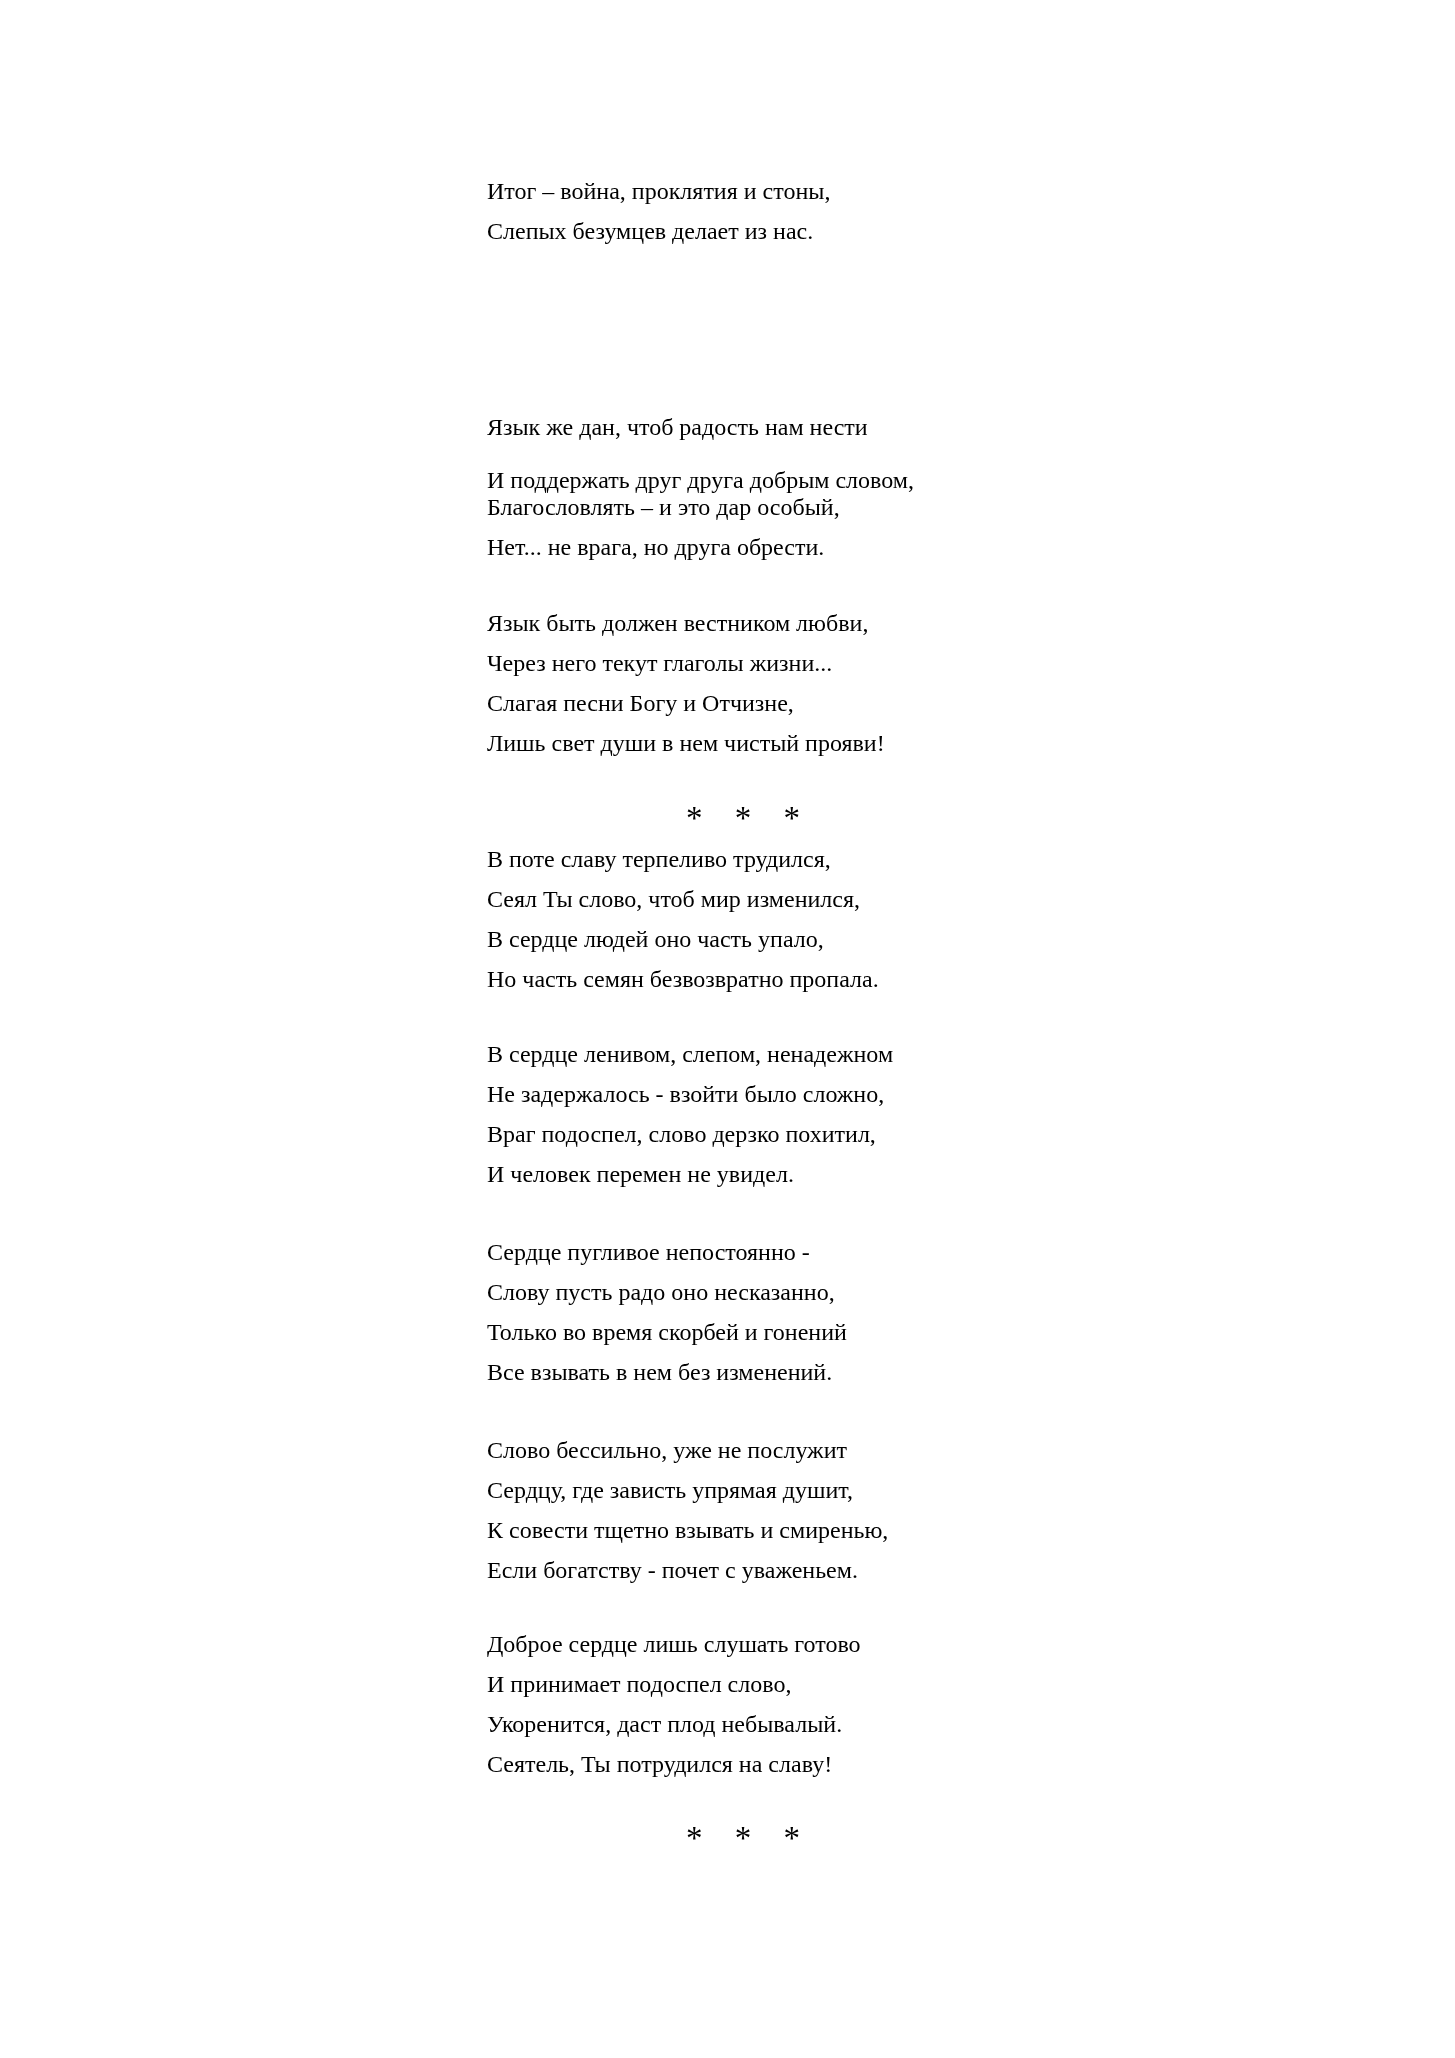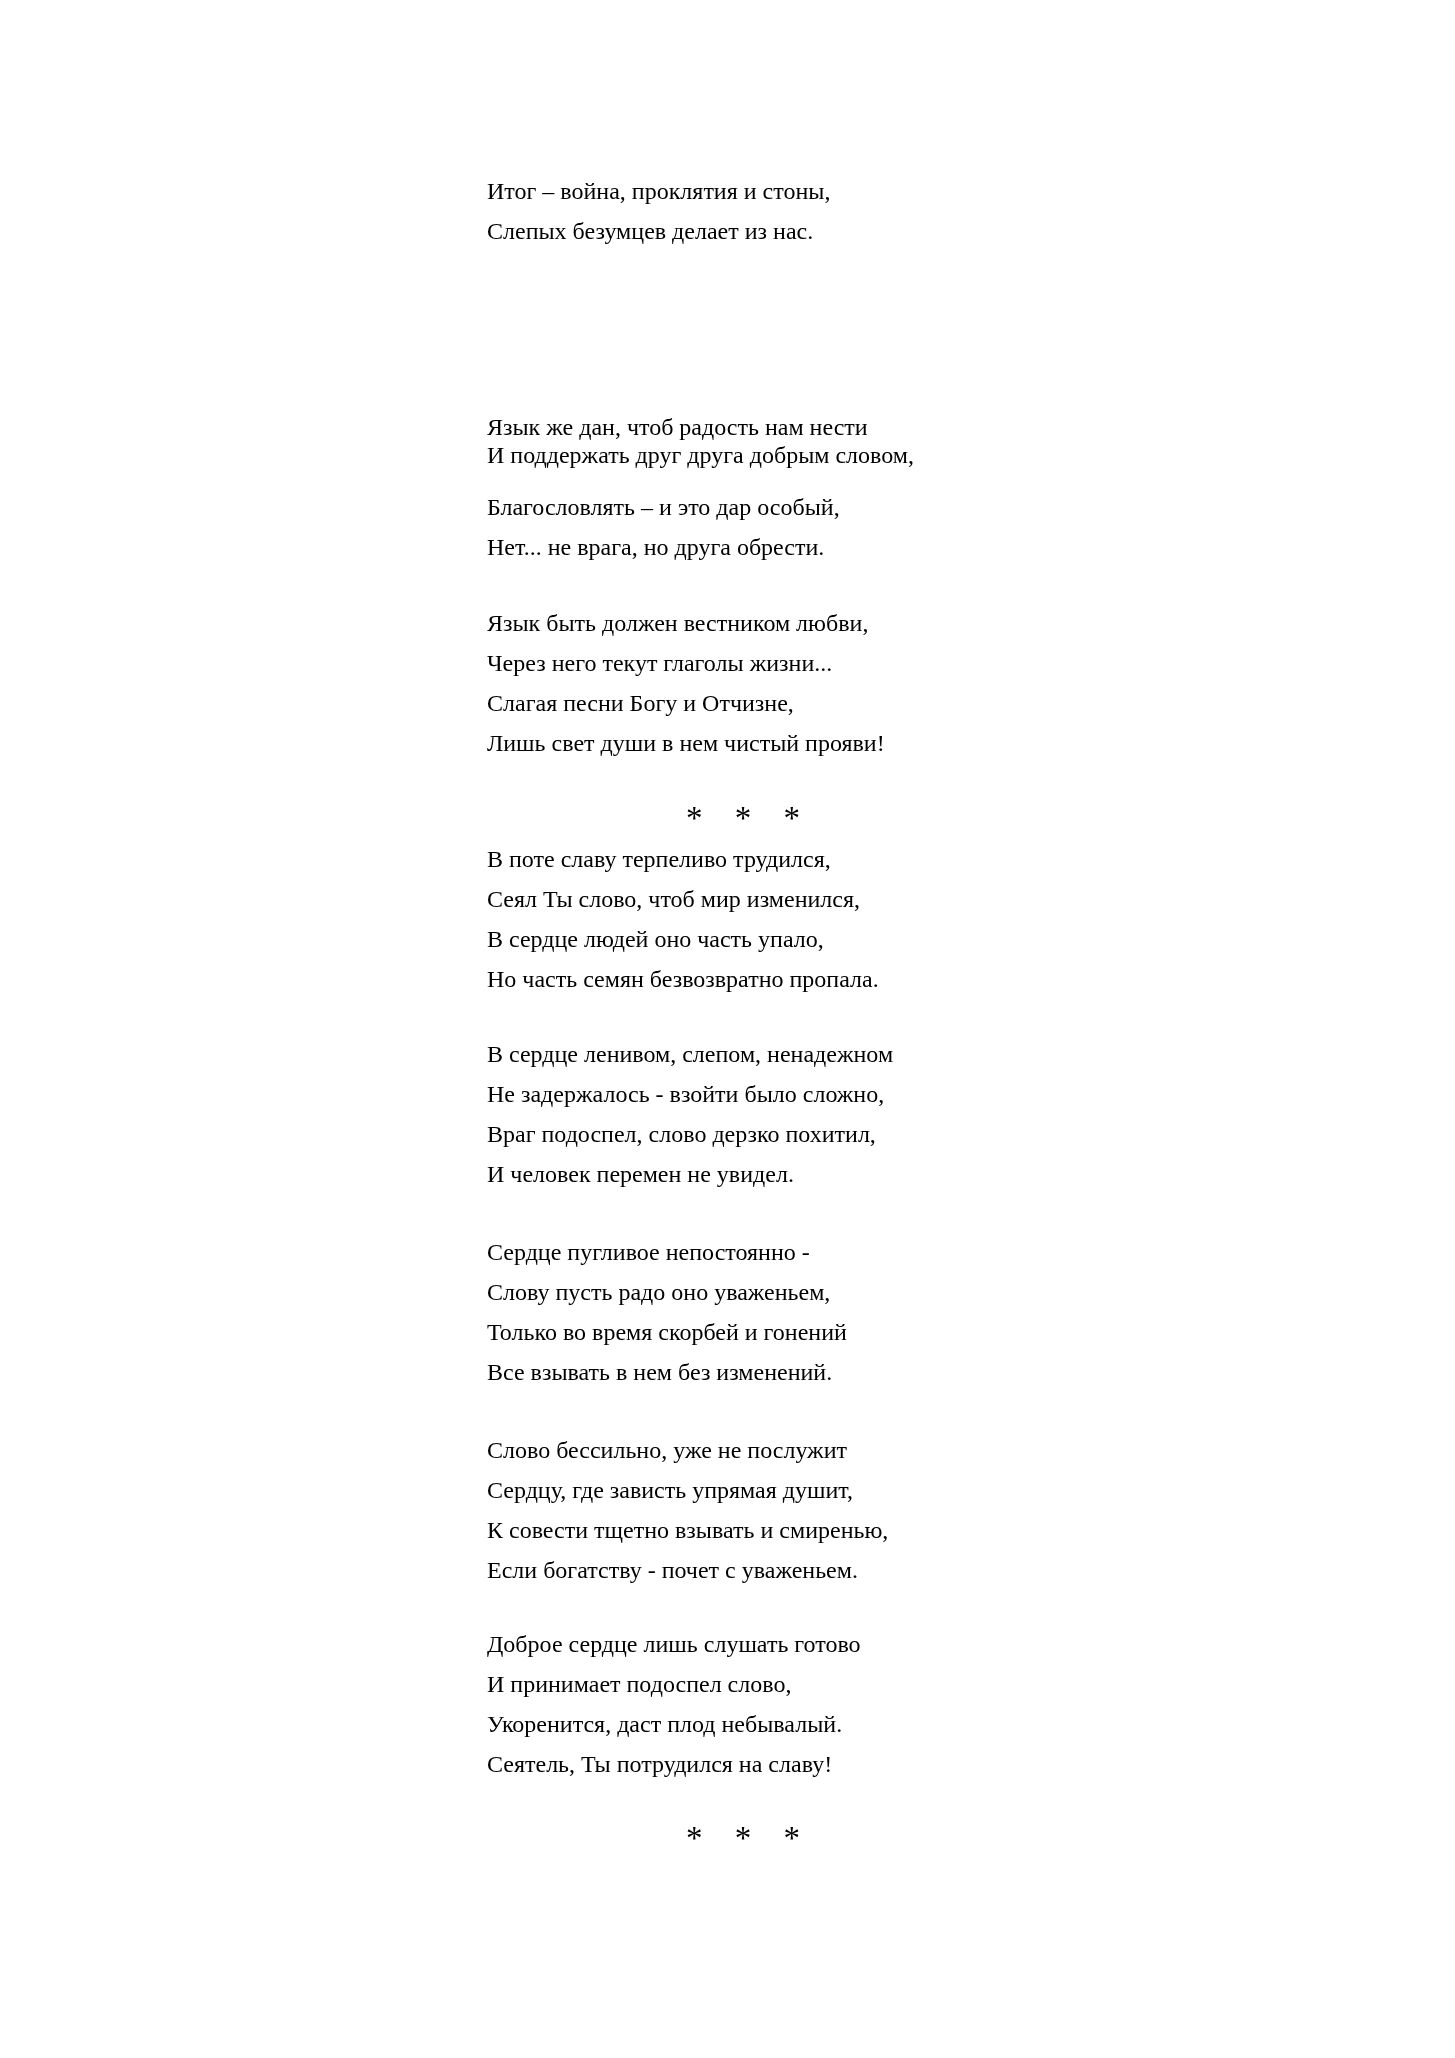--- a/index.html
+++ b/index.html
@@ -10,21 +10,21 @@
 </style>
 </head>
 <body>
 
 <div>
 
   <div class="line" style="top:171px">Итог – война, проклятия и стоны,</div>
   <div class="line" style="top:211px">Слепых безумцев делает из нас.</div>
 
   <div class="line" style="top:407px">Язык же дан, чтоб радость нам нести</div>
-  <div class="line" style="top:435px">И поддержать друг друга добрым словом,</div>
+  <div class="line" style="top:460px">И поддержать друг друга добрым словом,</div>
   <div class="line" style="top:487px">Благословлять – и это дар особый,</div>
   <div class="line" style="top:527px">Нет... не врага, но друга обрести.</div>
 
   <div class="line" style="top:603px">Язык быть должен вестником любви,</div>
   <div class="line" style="top:643px">Через него текут глаголы жизни...</div>
   <div class="line" style="top:683px">Слагая песни Богу и Отчизне,</div>
   <div class="line" style="top:723px">Лишь свет души в нем чистый прояви!</div>
 
   <div class="stars" style="top:798px">* * *</div>
 
@@ -32,21 +32,21 @@
   <div class="line" style="top:879px">Сеял Ты слово, чтоб мир изменился,</div>
   <div class="line" style="top:919px">В сердце людей оно часть упало,</div>
   <div class="line" style="top:959px">Но часть семян безвозвратно пропала.</div>
 
   <div class="line" style="top:1034px">В сердце ленивом, слепом, ненадежном</div>
   <div class="line" style="top:1074px">Не задержалось - взойти было сложно,</div>
   <div class="line" style="top:1114px">Враг подоспел, слово дерзко похитил,</div>
   <div class="line" style="top:1154px">И человек перемен не увидел.</div>
 
   <div class="line" style="top:1232px">Сердце пугливое непостоянно -</div>
-  <div class="line" style="top:1272px">Слову пусть радо оно уваженьем,</div>
+  <div class="line" style="top:1272px">Слову пусть радо оно несказанно,</div>
   <div class="line" style="top:1312px">Только во время скорбей и гонений</div>
   <div class="line" style="top:1352px">Все взывать в нем без изменений.</div>
 
   <div class="line" style="top:1430px">Слово бессильно, уже не послужит</div>
   <div class="line" style="top:1470px">Сердцу, где зависть упрямая душит,</div>
   <div class="line" style="top:1510px">К совести тщетно взывать и смиренью,</div>
   <div class="line" style="top:1550px">Если богатству - почет с уваженьем.</div>
 
   <div class="line" style="top:1624px">Доброе сердце лишь слушать готово</div>
   <div class="line" style="top:1664px">И принимает подоспел слово,</div>

